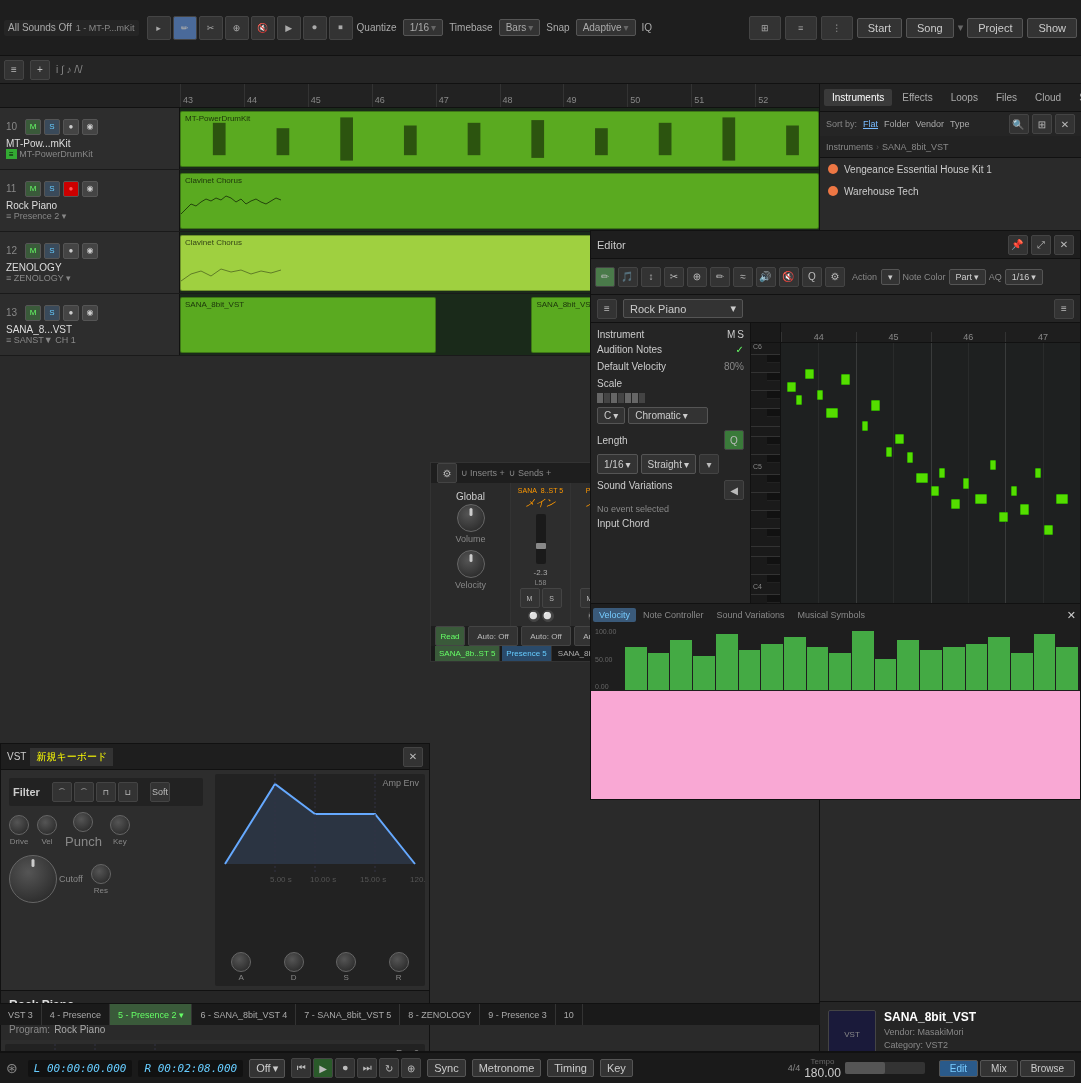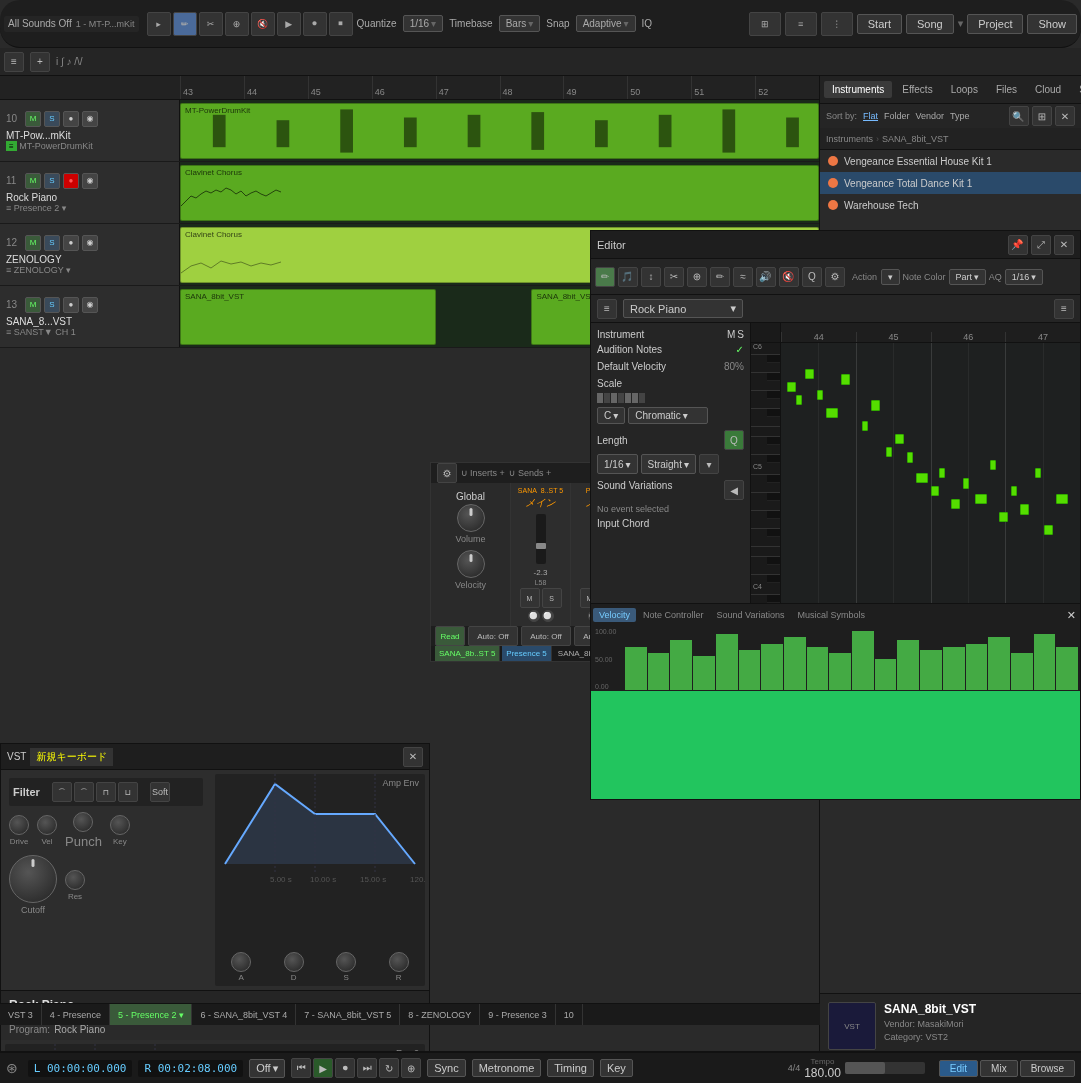--- a/index.html
+++ b/index.html
@@ -8,28 +8,27 @@
       height: 1083px;
       overflow: hidden;
       background: #2a2a2a;
       font-family: 'Arial', sans-serif;
       font-size: 11px;
       color: #ccc;
     }
 
     
     .top-toolbar {
-      height: 48px;
+      height: 56px;
       background: #1e1e1e;
       border-bottom: 1px solid #111;
       display: flex;
       align-items: center;
       padding: 0 4px;
       gap: 4px;
-      border-radius: 20px;
     }
     .transport-section {
       display: flex;
       align-items: center;
       gap: 2px;
       background: #252525;
       padding: 2px 4px;
       border-radius: 2px;
     }
     .transport-btn {
@@ -318,21 +317,21 @@
     .plugin-name { font-size: 12px; color: #fff; font-weight: bold; }
     .plugin-detail-row { font-size: 9px; color: #888; margin-top: 3px; }
 
     
     .editor-panel {
       position: absolute;
       top: 230px;
       left: 590px;
       width: 491px;
       height: 570px;
-      background: #22c55e;
+      background: #f9a8d4;
       border: 1px solid #111;
       z-index: 10;
     }
     .editor-header {
       height: 28px;
       background: #1e1e1e;
       display: flex;
       align-items: center;
       padding: 0 6px;
       border-bottom: 1px solid #111;
@@ -465,20 +464,21 @@
       border-top: 2px solid #111;
       z-index: 100;
     }
     .time-display {
       font-family: monospace;
       font-size: 11px;
       color: #6cf;
       background: #111;
       padding: 2px 6px;
       border-radius: 2px;
+      font-style: italic;
     }
     .bottom-btn {
       padding: 2px 10px;
       background: #333;
       border: 1px solid #555;
       color: #ccc;
       border-radius: 2px;
       cursor: pointer;
       font-size: 10px;
     }
@@ -732,24 +732,20 @@
     <div class="browser-path">
       <span>Instruments</span>
       <span class="path-sep">›</span>
       <span>SANA_8bit_VST</span>
     </div>
 
     <div class="browser-list">
       <div class="browser-item">
         <div class="browser-item-icon" style="background:#e74;border-radius:50%;width:10px;height:10px;"></div>
         <span>Vengeance Essential House Kit 1</span>
-      </div>
-      <div class="browser-item selected">
-        <div class="browser-item-icon" style="background:#e74;border-radius:50%;width:10px;height:10px;"></div>
-        <span>Vengeance Total Dance Kit 1</span>
       </div>
       <div class="browser-item">
         <div class="browser-item-icon" style="background:#e74;border-radius:50%;width:10px;height:10px;"></div>
         <span>Warehouse Tech</span>
       </div>
     </div>
 
     <div class="plugin-info">
       <div class="plugin-icon-box">
         <span>VST</span>
@@ -1065,21 +1061,21 @@
           <div class="knob-small"></div>
           <span style="font-size:13px;color:#888;">Punch</span>
         </div>
         <div style="display:flex;flex-direction:column;align-items:center;gap:2px;">
           <div class="knob-small"></div>
           <span style="font-size:8px;color:#888;">Key</span>
         </div>
       </div>
 
       <div style="display:flex;gap:8px;align-items:center;">
-        <div style="display:flex;flex-direction:column;align-items:center;gap:2px;">
+        <div style="display:flex;flex-direction:row;align-items:center;gap:2px;">
           <div class="knob" style="width:48px;height:48px;"></div>
           <span style="font-size:9px;color:#888;">Cutoff</span>
         </div>
         <div style="display:flex;flex-direction:column;align-items:center;gap:2px;">
           <div class="knob-small"></div>
           <span style="font-size:8px;color:#888;">Res</span>
         </div>
       </div>
     </div>
 

